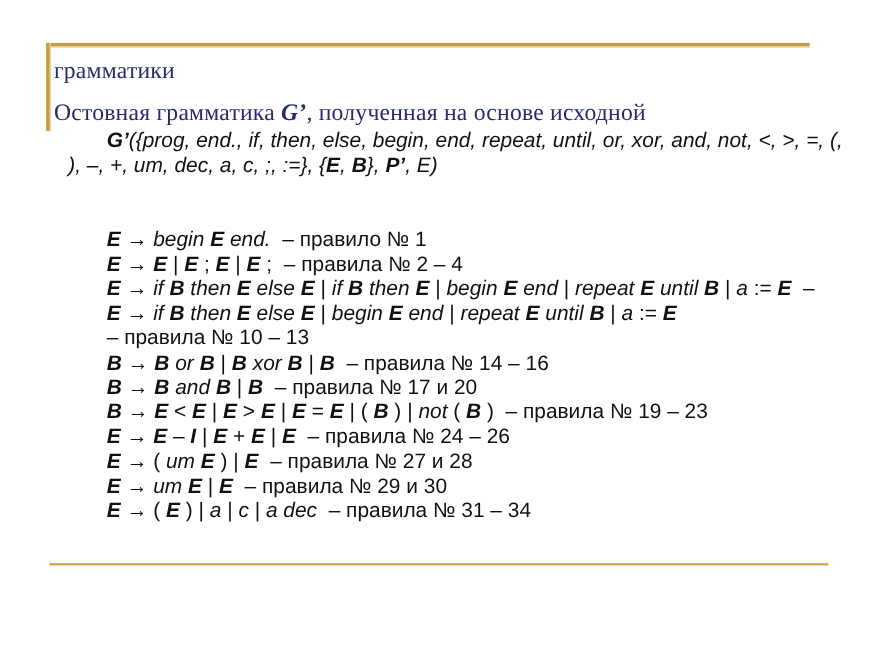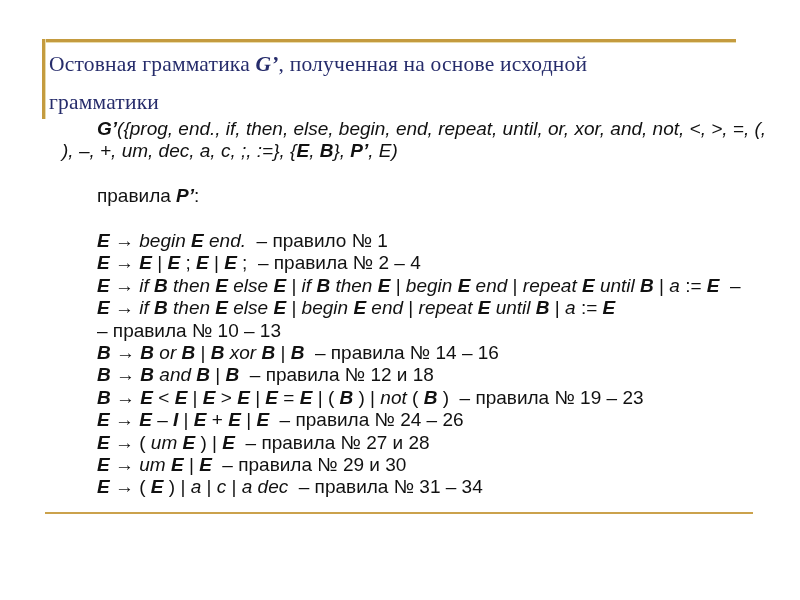--- a/index.html
+++ b/index.html
@@ -23,36 +23,35 @@
   .seg-i{font-style:italic;}
   .seg-r{font-style:normal;font-weight:normal;}
 </style>
 </head>
 <body>
 
 <div class="slide">
   <div class="top-line"></div>
   <div class="left-line"></div>
   <div class="title">
+      <div class="line"><span class="seg-r">грамматики</span></div>
       <div class="line"><span class="seg-r">Остовная грамматика </span><span class="seg-i">G’</span><span class="seg-r">, полученная на основе исходной</span></div>
-      <div class="line"><span class="seg-r">грамматики</span></div>
     </div>
   <div class="body-text">
       <div class="line indent"><span class="seg-bi">G’</span><span class="seg-i">({prog, end., if, then, else, begin, end, repeat, until, or, xor, and, not, &lt;, &gt;, =, (,</span></div>
       <div class="line"><span class="seg-i">), –, +, um, dec, a, c, ;, :=}, {</span><span class="seg-bi">E</span><span class="seg-i">, </span><span class="seg-bi">B</span><span class="seg-i">}, </span><span class="seg-bi">P’</span><span class="seg-i">, E)</span></div>
       <div class="line"></div>
-      <div class="line indent"><span class="seg-r">правила </span><span class="seg-bi">P’</span><span class="seg-r">:</span></div>
       <div class="line"></div>
       <div class="line indent"><span class="seg-bi">E</span><span class="seg-r"> → </span><span class="seg-i">begin </span><span class="seg-bi">E</span><span class="seg-i"> end.</span><span class="seg-r">  – правило № 1</span></div>
       <div class="line indent"><span class="seg-bi">E</span><span class="seg-r"> → </span><span class="seg-bi">E</span><span class="seg-r"> | </span><span class="seg-bi">E</span><span class="seg-r"> ; </span><span class="seg-bi">E</span><span class="seg-r"> | </span><span class="seg-bi">E</span><span class="seg-r"> ;  – правила № 2 – 4</span></div>
       <div class="line indent"><span class="seg-bi">E</span><span class="seg-r"> → </span><span class="seg-i">if </span><span class="seg-bi">B</span><span class="seg-i"> then </span><span class="seg-bi">E</span><span class="seg-i"> else </span><span class="seg-bi">E</span><span class="seg-r"> | </span><span class="seg-i">if </span><span class="seg-bi">B</span><span class="seg-i"> then </span><span class="seg-bi">E</span><span class="seg-r"> | </span><span class="seg-i">begin </span><span class="seg-bi">E</span><span class="seg-i"> end</span><span class="seg-r"> | </span><span class="seg-i">repeat </span><span class="seg-bi">E</span><span class="seg-i"> until </span><span class="seg-bi">B</span><span class="seg-r"> | </span><span class="seg-i">a</span><span class="seg-r"> := </span><span class="seg-bi">E</span><span class="seg-r">  –</span></div>
       <div class="line indent"><span class="seg-bi">E</span><span class="seg-r"> → </span><span class="seg-i">if </span><span class="seg-bi">B</span><span class="seg-i"> then </span><span class="seg-bi">E</span><span class="seg-i"> else </span><span class="seg-bi">E</span><span class="seg-r"> | </span><span class="seg-i">begin </span><span class="seg-bi">E</span><span class="seg-i"> end</span><span class="seg-r"> | </span><span class="seg-i">repeat </span><span class="seg-bi">E</span><span class="seg-i"> until </span><span class="seg-bi">B</span><span class="seg-r"> | </span><span class="seg-i">a</span><span class="seg-r"> := </span><span class="seg-bi">E</span></div>
       <div class="line indent"><span class="seg-r">– правила № 10 – 13</span></div>
       <div class="line indent"><span class="seg-bi">B</span><span class="seg-r"> → </span><span class="seg-bi">B</span><span class="seg-i"> or </span><span class="seg-bi">B</span><span class="seg-r"> | </span><span class="seg-bi">B</span><span class="seg-i"> xor </span><span class="seg-bi">B</span><span class="seg-r"> | </span><span class="seg-bi">B</span><span class="seg-r">  – правила № 14 – 16</span></div>
-      <div class="line indent"><span class="seg-bi">B</span><span class="seg-r"> → </span><span class="seg-bi">B</span><span class="seg-i"> and </span><span class="seg-bi">B</span><span class="seg-r"> | </span><span class="seg-bi">B</span><span class="seg-r">  – правила № 12 и 18</span></div>
+      <div class="line indent"><span class="seg-bi">B</span><span class="seg-r"> → </span><span class="seg-bi">B</span><span class="seg-i"> and </span><span class="seg-bi">B</span><span class="seg-r"> | </span><span class="seg-bi">B</span><span class="seg-r">  – правила № 17 и 20</span></div>
       <div class="line indent"><span class="seg-bi">B</span><span class="seg-r"> → </span><span class="seg-bi">E</span><span class="seg-r"> &lt; </span><span class="seg-bi">E</span><span class="seg-r"> | </span><span class="seg-bi">E</span><span class="seg-r"> &gt; </span><span class="seg-bi">E</span><span class="seg-r"> | </span><span class="seg-bi">E</span><span class="seg-r"> = </span><span class="seg-bi">E</span><span class="seg-r"> | ( </span><span class="seg-bi">B</span><span class="seg-r"> ) | </span><span class="seg-i">not</span><span class="seg-r"> ( </span><span class="seg-bi">B</span><span class="seg-r"> )  – правила № 19 – 23</span></div>
       <div class="line indent"><span class="seg-bi">E</span><span class="seg-r"> → </span><span class="seg-bi">E</span><span class="seg-r"> – </span><span class="seg-bi">I</span><span class="seg-r"> | </span><span class="seg-bi">E</span><span class="seg-r"> + </span><span class="seg-bi">E</span><span class="seg-r"> | </span><span class="seg-bi">E</span><span class="seg-r">  – правила № 24 – 26</span></div>
       <div class="line indent"><span class="seg-bi">E</span><span class="seg-r"> → ( </span><span class="seg-i">um </span><span class="seg-bi">E</span><span class="seg-r"> ) | </span><span class="seg-bi">E</span><span class="seg-r">  – правила № 27 и 28</span></div>
       <div class="line indent"><span class="seg-bi">E</span><span class="seg-r"> → </span><span class="seg-i">um </span><span class="seg-bi">E</span><span class="seg-r"> | </span><span class="seg-bi">E</span><span class="seg-r">  – правила № 29 и 30</span></div>
       <div class="line indent"><span class="seg-bi">E</span><span class="seg-r"> → ( </span><span class="seg-bi">E</span><span class="seg-r"> ) | </span><span class="seg-i">a</span><span class="seg-r"> | </span><span class="seg-i">c</span><span class="seg-r"> | </span><span class="seg-i">a dec</span><span class="seg-r">  – правила № 31 – 34</span></div>
     </div>
   <div class="bottom-line"></div>
 </div>
 
 </body></html>

